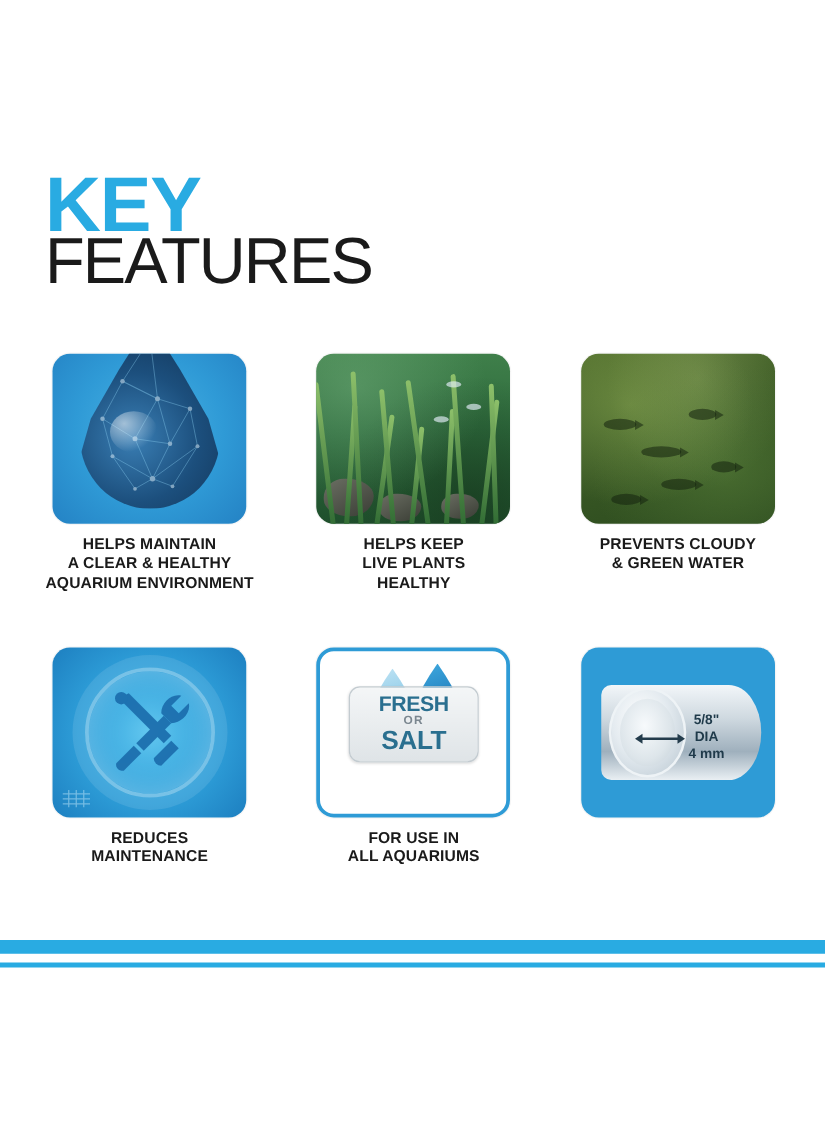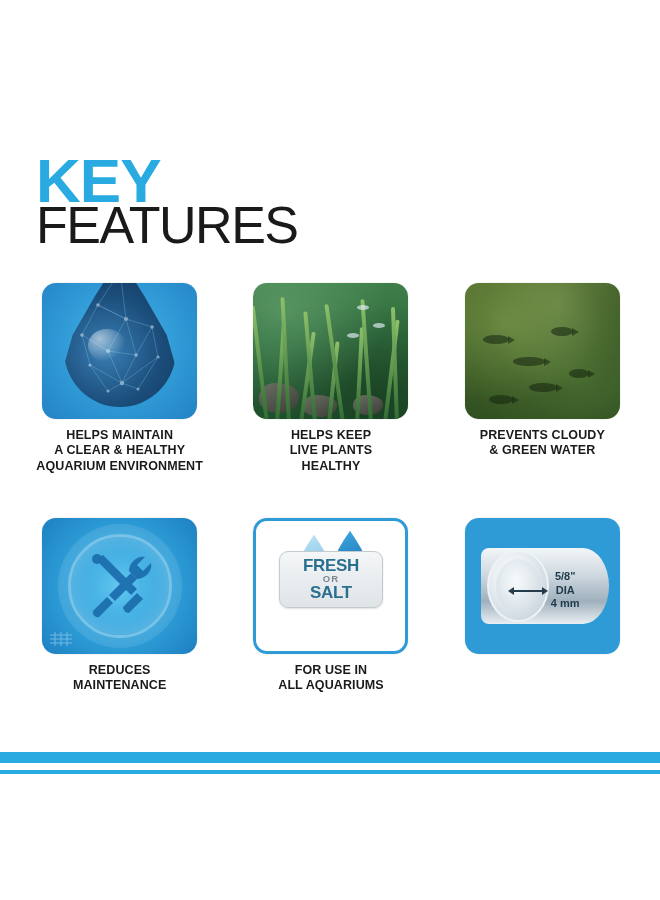--- a/index.html
+++ b/index.html
@@ -15,21 +15,20 @@
     background: #ffffff;
     overflow: hidden;
   }
 
   
   .title-block {
     position: absolute;
     left: 36px;
     top: 138px;
     line-height: 0.88;
-    margin-top: 16px;
   }
   .title-key {
     font-size: 62px;
     font-weight: bold;
     letter-spacing: -1px;
     color: #29ABE2;
     display: block;
   }
   .title-features {
     font-size: 52px;
@@ -229,21 +228,21 @@
     font-size: 17px; font-weight: bold; color: #2a6f8f;
     letter-spacing: -0.3px;
   }
   .badge .or {
     display:block;
     font-size: 9.5px; font-weight: bold; color: #7b8790;
     letter-spacing: 1px;
   }
   .badge .salt {
     display:block;
-    font-size: 17px; font-weight: bold; color: #2a6f8f;
+    font-size: 21px; font-weight: bold; color: #2a6f8f;
     letter-spacing: -0.3px;
   }
 
   
   .tile-hose {
     background: #2E9BD6;
   }
   .hose {
     position: absolute;
     left: 16px; top: 30px;

